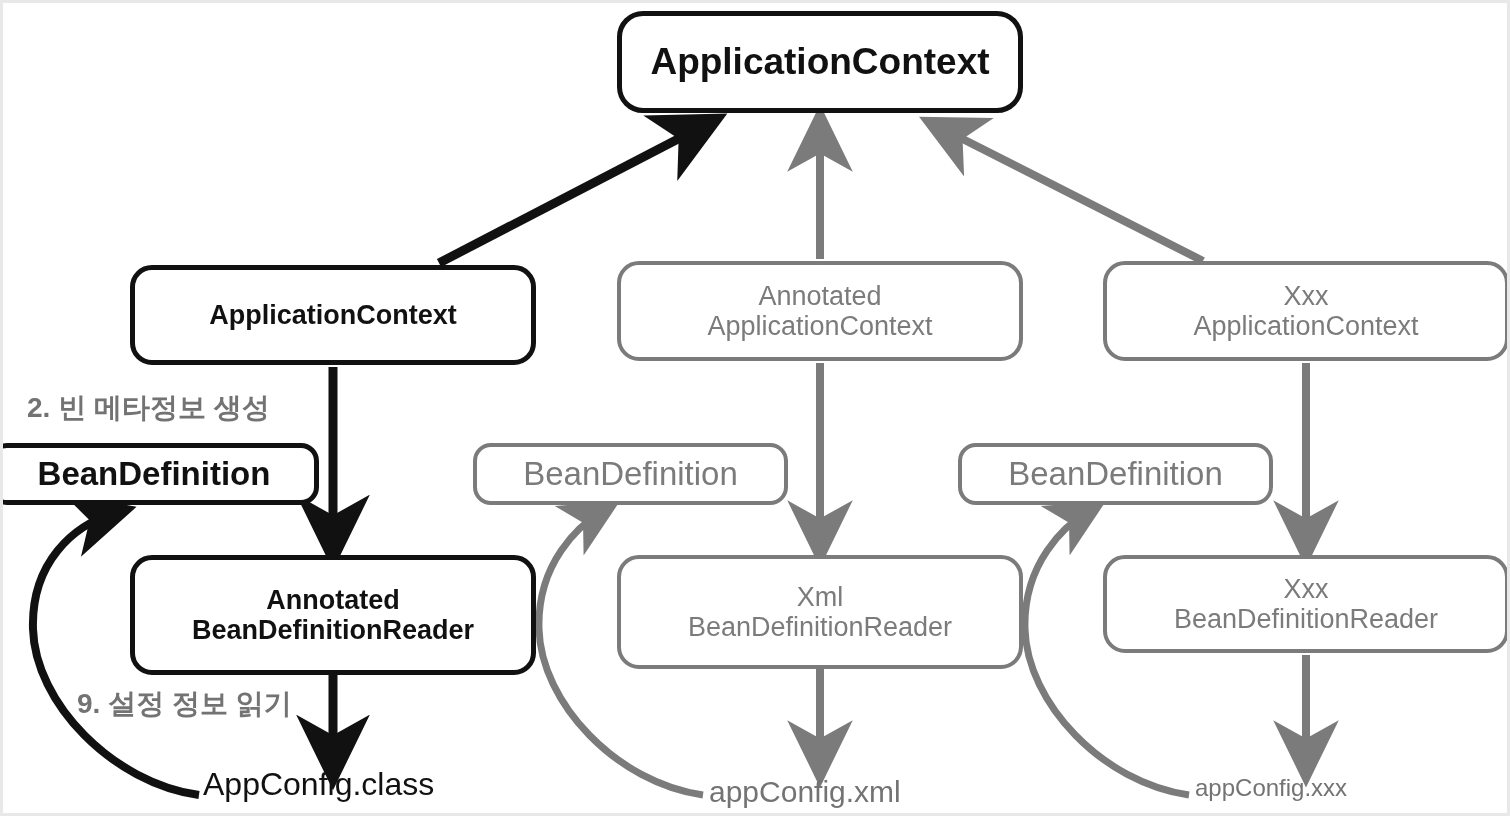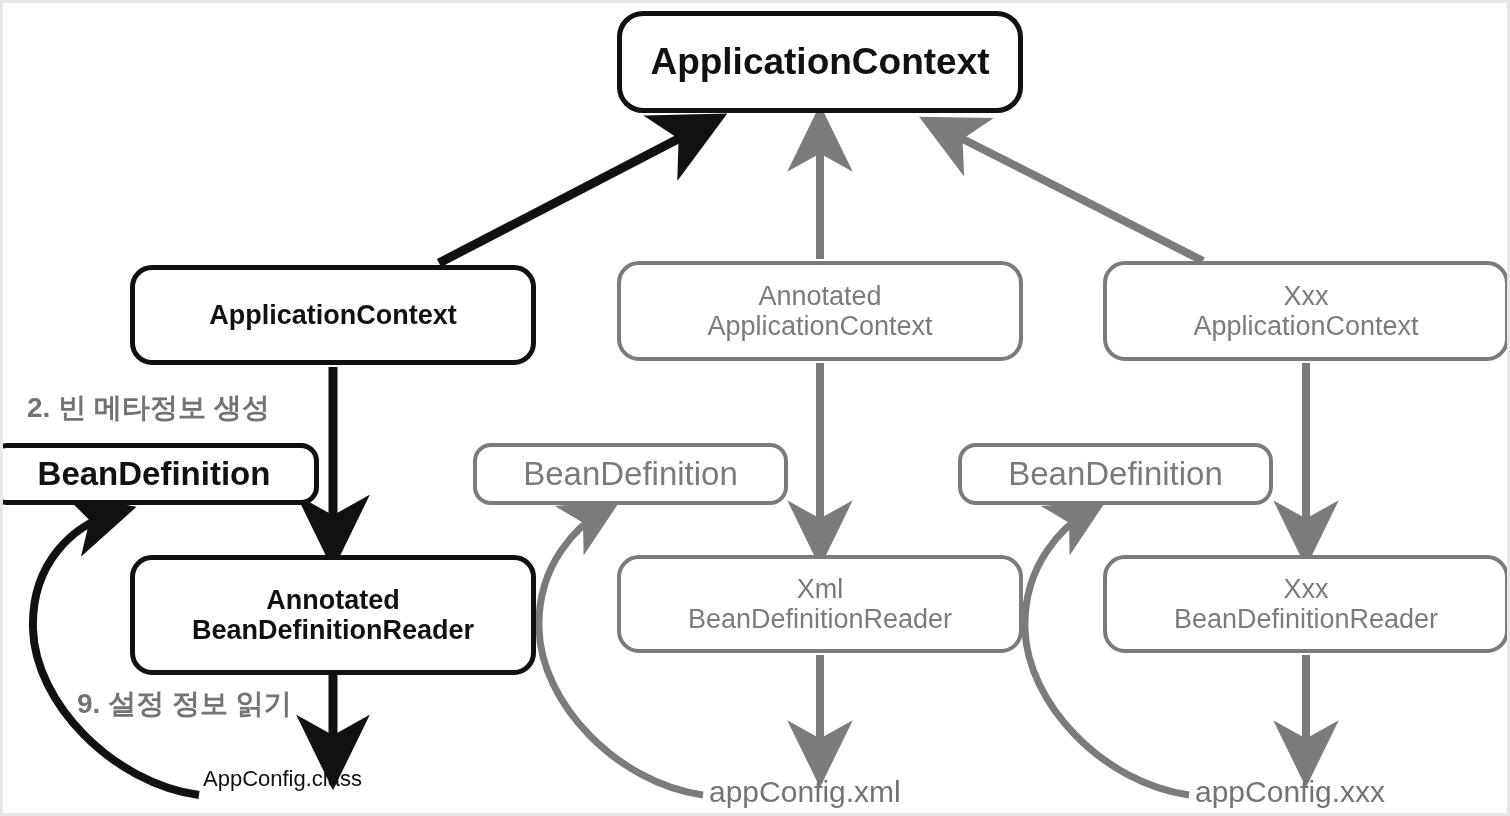--- a/index.html
+++ b/index.html
@@ -58,29 +58,29 @@
   #n-appctx      { left: 614px; top: 8px;   width: 406px; height: 102px; font-size: 37px; border-radius: 26px; }
   #n-annconf     { left: 127px; top: 262px; width: 406px; height: 100px; font-size: 27px; }
   #n-genxml      { left: 614px; top: 258px; width: 406px; height: 100px; font-size: 27px; }
   #n-xxxctx      { left: 1100px;top: 258px; width: 406px; height: 100px; font-size: 27px; }
 
   #n-bd-left     { left: -14px; top: 440px; width: 330px; height: 62px; font-size: 33px; border-radius: 18px; }
   #n-bd-mid      { left: 470px; top: 440px; width: 315px; height: 62px; font-size: 33px; border-radius: 18px; }
   #n-bd-right    { left: 955px; top: 440px; width: 315px; height: 62px; font-size: 33px; border-radius: 18px; }
 
   #n-annreader   { left: 127px; top: 552px; width: 406px; height: 120px; font-size: 27px; }
-  #n-xmlreader   { left: 614px; top: 552px; width: 406px; height: 98px; font-size: 27px; }
+  #n-xmlreader   { left: 614px; top: 552px; width: 406px; height: 114px; font-size: 27px; }
   #n-xxxreader   { left: 1100px;top: 552px; width: 406px; height: 98px; font-size: 27px; }
 
   #lbl-step2     { left: 24px;  top: 390px; font-size: 28px; }
   #lbl-step1     { left: 74px;  top: 686px; font-size: 28px; }
 
-  #lbl-appclass  { left: 200px; top: 764px; font-size: 22px; }
+  #lbl-appclass  { left: 200px; top: 764px; font-size: 32px; }
   #lbl-appxml    { left: 706px; top: 772px; font-size: 30px; }
-  #lbl-appxxx    { left: 1192px;top: 772px; font-size: 30px; }
+  #lbl-appxxx    { left: 1192px;top: 772px; font-size: 24px; }
 </style>
 </head>
 <body>
 
 <div id="page">
 
   <svg id="diagram" viewBox="0 0 1510 816" xmlns="http://www.w3.org/2000/svg">
     <defs>
       <marker id="ah-black" markerWidth="9" markerHeight="9" refX="5.6" refY="4.5" orient="auto" markerUnits="strokeWidth">
         <path d="M0,0.4 L8.4,4.5 L0,8.6 L2.3,4.5 Z" fill="#111111"></path>

